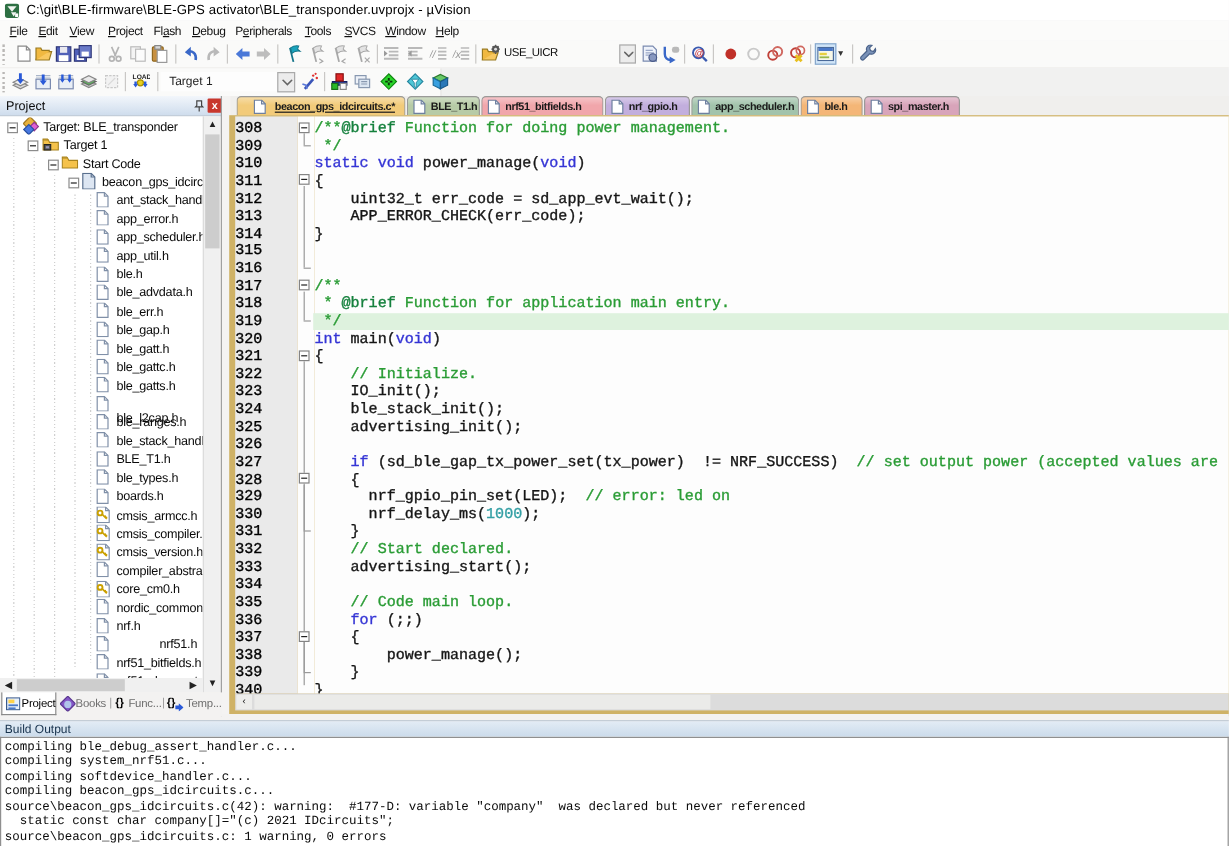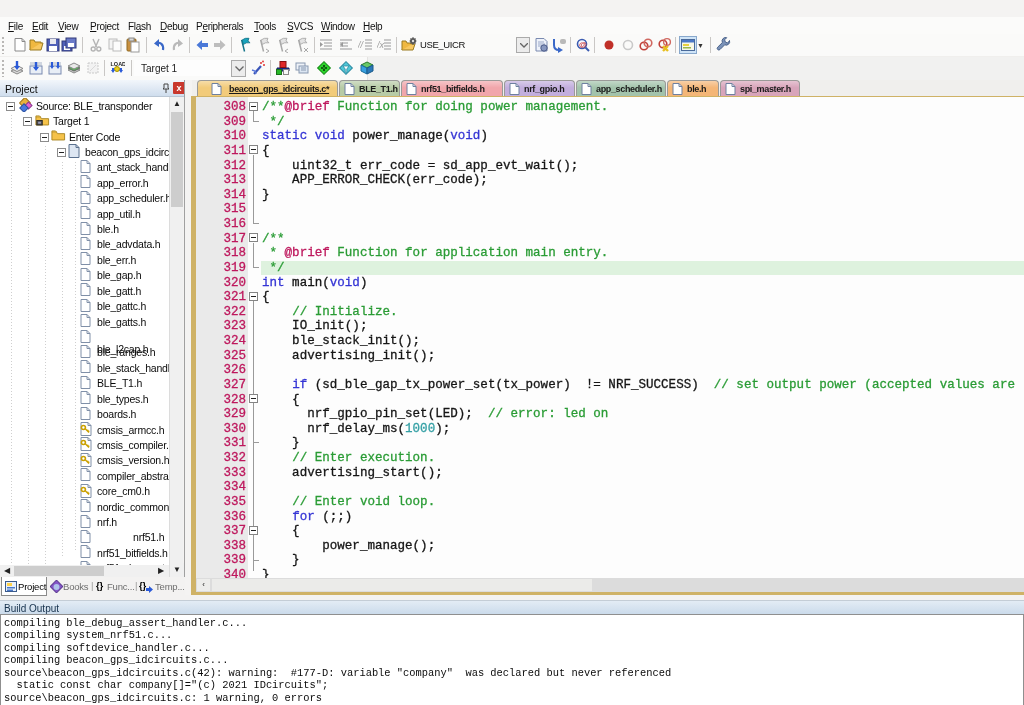--- a/index.html
+++ b/index.html
@@ -33,39 +33,48 @@
 .ebox:after{content:"";position:absolute;left:1px;top:3px;width:5px;height:1px;background:#222}
 #treevs{left:169px;top:97px;width:14px;height:480px;background:#f0f0f0;border-left:1px solid #dcdcdc}
 #treehs{left:0;top:565px;width:169px;height:12px;background:#f0f0f0}
 #pborder{left:184px;top:80px;width:1px;height:517px;background:#a0a0a0}
 #ptabs{left:0;top:577px;width:185px;height:20px;background:#f3f2f1;font-size:9.5px;letter-spacing:-0.2px;color:#6e6e6e}
 
 #edwin{left:191px;top:96px;width:833px;height:501px;background:#cfb266}
 #gutter{left:196px;top:97px;width:52px;height:481px;background:#eaeaea}
 #foldcol{left:248px;top:97px;width:14px;height:481px;background:#fdfdfd}
 #codebg{left:262px;top:97px;width:762px;height:481px;background:#fdfdfd}
-#lnums{left:196px;top:100px;width:50px;height:478px;-webkit-text-stroke:0.3px;font-family:"Liberation Mono",monospace;font-size:12.55px;line-height:14.63px;text-align:right;color:#be185d;overflow:hidden}
+#lnums{left:196px;top:100px;width:50px;height:478px;-webkit-text-stroke:0.3px;font-family:"Liberation Mono",monospace;font-size:12.55px;line-height:14.63px;color:#000000;overflow:hidden}
 #code{left:262px;top:100px;width:762px;height:478px;-webkit-text-stroke:0.3px;font-family:"Liberation Mono",monospace;font-size:12.55px;line-height:14.63px;color:#161616;overflow:hidden}
 #code pre,#lnums pre{font-family:inherit}
-.k{color:#3535d5}.c{color:#2a9c35}.d{color:#be185d}.n{color:#35a0a5}
+.k{color:#3535d5}.c{color:#2a9c35}.d{color:#15803d}.n{color:#35a0a5}
 #hl319{left:260.5px;top:260.9px;width:763.5px;height:14.3px;background:#def2de}
 #edhs{left:196px;top:578px;width:828px;height:14px;background:#dcdcdc}
 
 .fbox{position:absolute;width:9px;height:9px;background:#fff;border:1px solid #848484;box-sizing:border-box;z-index:3}
 .fbox:after{content:"";position:absolute;left:1px;top:3px;width:5px;height:1px;background:#222}
 .fline{position:absolute;width:1px;background:#9a9a9a;z-index:2}
 .ftick{position:absolute;height:1px;background:#9a9a9a;z-index:2}
 
 #bgap{left:0;top:597px;width:1024px;height:3px;background:#f3f2f1}
 #bhead{left:0;top:600px;width:1024px;height:14px;background:linear-gradient(#e3ecf5,#cbdbeb);border-top:1px solid #c4cdd6;font-size:10px;color:#13293d}
 #bbody{left:0;top:614px;width:1024px;height:91px;background:#fff;border:1px solid #8f8f8f;border-bottom:none;font-family:"Liberation Mono",monospace;font-size:10.4px;line-height:12.45px;color:#0a0a0a}
 #bbody pre{position:absolute;left:3px;top:2px;font-family:inherit}
 </style></head>
 <body>
 <div id="w">
+  <div class="abs" id="title">
+      <svg style="position:absolute;left:4px;top:3px" width="12" height="12" viewBox="0 0 12 12">
+        <rect x="0" y="0" width="12" height="12" rx="2.5" fill="#2e7044"></rect>
+        <path d="M2.2 2.2h7.6L6 6.8z" fill="#f2f6f2"></path>
+        <path d="M5.2 7.2h4.4L7.4 10.8z" fill="#f2f6f2"></path>
+        <rect x="8.6" y="8.2" width="2.6" height="3" fill="#fff"></rect>
+      </svg>
+      <span>C:\git\BLE-firmware\BLE-GPS activator\BLE_transponder.uvprojx - µVision</span>
+    </div>
   <div class="abs" id="menu">
       <i style="left: 8px;"><u>F</u>ile</i>
       <i style="left: 32px;"><u>E</u>dit</i>
       <i style="left: 58px;"><u>V</u>iew</i>
       <i style="left: 90px;"><u>P</u>roject</i>
       <i style="left: 128px;">Fl<u>a</u>sh</i>
       <i style="left: 160px;"><u>D</u>ebug</i>
       <i style="left: 196px;">P<u>e</u>ripherals</i>
       <i style="left: 254px;"><u>T</u>ools</i>
       <i style="left: 287px;"><u>S</u>VCS</i>
@@ -377,39 +386,39 @@
       </div>
     </div>
   <div class="abs" id="ptree">
       <div class="trow" style="top: 1.2px; left: 0px; width: 169px;">
         <div class="ebox" style="left: 6px;"></div>
         <span style="position: absolute; left: 18px; top: 0px; line-height: 1;"><svg width="15" height="14" viewBox="0 0 15 14">
             <rect x="3" y="1" width="8" height="8" rx="1" transform="rotate(45 7 5)" fill="#e8b23c" stroke="#a07820"></rect>
             <rect x="8" y="5" width="5" height="5" transform="rotate(45 10.5 7.5)" fill="#e060d0" stroke="#903890"></rect>
             <rect x="3" y="7" width="6" height="6" transform="rotate(45 6 10)" fill="#4878e0" stroke="#2850a0"></rect>
           </svg></span>
-        <span style="position: absolute; left: 36px; top: 1.5px;">Source: BLE_transponder</span>
+        <span style="position: absolute; left: 36px; top: 1.5px;">Target: BLE_transponder</span>
       </div>
       <div class="trow" style="top: 16.62px; left: 0px; width: 169px;">
         <div class="ebox" style="left: 23px;"></div>
         <span style="position: absolute; left: 35px; top: 0px; line-height: 1;"><svg width="14.5" height="12" viewBox="0 0 16 13">
             <path d="M1 3h5l1 2h8v7H1z" fill="#f5c24a" stroke="#a8831e"></path>
             <path d="M1 3V2h4l1 1" fill="#f5c24a" stroke="#a8831e"></path>
             <rect x="2" y="7" width="6" height="5" fill="#555" stroke="#222"></rect>
             <rect x="3.5" y="8.5" width="3" height="2" fill="#99b"></rect>
           </svg></span>
         <span style="position: absolute; left: 53px; top: 1.5px;">Target 1</span>
       </div>
       <div class="trow" style="top: 32.04px; left: 0px; width: 169px;">
         <div class="ebox" style="left: 40px;"></div>
         <span style="position: absolute; left: 51px; top: 0px; line-height: 1;"><svg width="14.5" height="12" viewBox="0 0 16 13">
             <path d="M1 3h5l1 2h8v7H1z" fill="#f5c24a" stroke="#a8831e"></path>
             <path d="M1 3V2h4l1 1" fill="#f5c24a" stroke="#a8831e"></path>
           </svg></span>
-        <span style="position: absolute; left: 69px; top: 1.5px;">Enter Code</span>
+        <span style="position: absolute; left: 69px; top: 1.5px;">Start Code</span>
       </div>
       <div class="trow" style="top: 47.46px; left: 0px; width: 169px;">
         <div class="ebox" style="left: 57px;"></div>
         <span style="position: absolute; left: 68px; top: 0px; line-height: 1;"><svg width="12" height="14" viewBox="0 0 12 14">
             <path d="M1 .5h7l3 3v10H1z" fill="#dde6f2" stroke="#5a708e"></path>
             <path d="M8 .5v3h3" fill="none" stroke="#5a708e"></path>
           </svg></span>
         <span style="position: absolute; left: 85px; top: 1.5px;">beacon_gps_idcircuits</span>
       </div>
       <div class="trow" style="top: 62.88px; left: 0px; width: 169px;">
@@ -709,24 +718,24 @@
     <span class="c">// Initialize.</span>
     IO_init();
     ble_stack_init();
     advertising_init();
 
     <span class="k">if</span> (sd_ble_gap_tx_power_set(tx_power)  != NRF_SUCCESS)  <span class="c">// set output power (accepted values are</span>
     {
       nrf_gpio_pin_set(LED);  <span class="c">// error: led on</span>
       nrf_delay_ms(<span class="n">1000</span>);
     }
-    <span class="c">// Enter execution.</span>
+    <span class="c">// Start declared.</span>
     advertising_start();
 
-    <span class="c">// Enter void loop.</span>
+    <span class="c">// Code main loop.</span>
     <span class="k">for</span> (;;)
     {
         power_manage();
     }
 }</pre>
     </div>
   <div class="abs" id="folds">
       <div class="fbox" style="left: 249px; top: 101.5px;"></div>
       <div class="fline" style="left: 253px; top: 111px; height: 9.63px;"></div>
       <div class="ftick" style="left: 253px; top: 120.63px; width: 6px;"></div>

